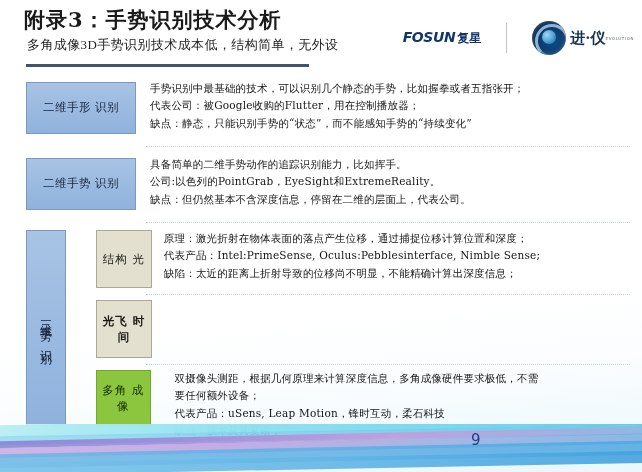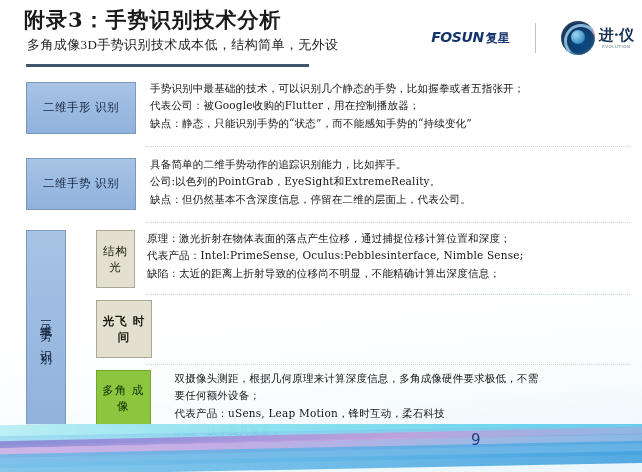--- a/index.html
+++ b/index.html
@@ -106,21 +106,20 @@
   .evo-orb::after {
     content: "";
     position: absolute;
     left: 10px; top: 9px;
     width: 14px; height: 14px;
     border-radius: 50%;
     background: radial-gradient(circle at 35% 35%, #9fd6ef 0%, #4f9fd0 55%, #1e5f97 100%);
   }
   .evo-text {
     display: flex;
-    flex-direction: column;
     align-items: center;
     line-height: 1;
   }
   .evo-cn {
     font-family: "DejaVu Serif", "Liberation Serif", serif;
     font-size: 15px;
     font-weight: bold;
     color: #16304f;
     letter-spacing: 0px;
   }
@@ -276,21 +275,21 @@
     <div class="body-text" style="width:478px; margin-left:14px; margin-top:-2px;">具备简单的二维手势动作的追踪识别能力，比如挥手。
 公司:以色列的PointGrab，EyeSight和ExtremeReality。
 缺点：但仍然基本不含深度信息，停留在二维的层面上，代表公司。</div>
   </div>
   <div class="dotted-sep" style="top:222px;"></div>
 
   <div class="catbox tall" style="position:absolute; left:26px; top:230px; width:40px; height:196px;">三维手势
 识别</div>
 
   <div class="row" style="left:96px; top:230px; width:534px;">
-    <div class="subbox" style="width:39px; height:58px;">结构
+    <div class="subbox" style="width:56px; height:58px;">结构
 光</div>
     <div class="body-text" style="width:468px; margin-left:12px; margin-top:0px;">原理：激光折射在物体表面的落点产生位移，通过捕捉位移计算位置和深度；
 代表产品：Intel:PrimeSense, Oculus:Pebblesinterface, Nimble Sense;
 缺陷：太近的距离上折射导致的位移尚不明显，不能精确计算出深度信息；</div>
   </div>
   <div class="dotted-sep" style="top:294px;"></div>
 
   <div class="row" style="left:96px; top:300px; width:534px;">
     <div class="subbox" style="width:56px; height:58px;font-weight:bold;">光飞
 时间</div>

